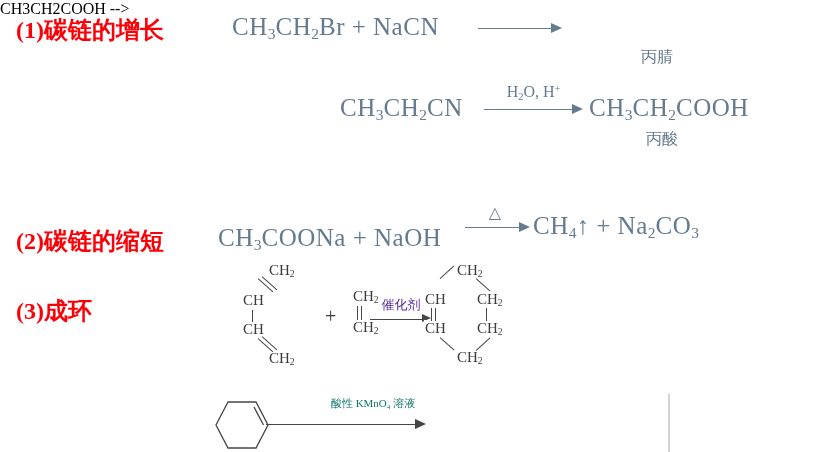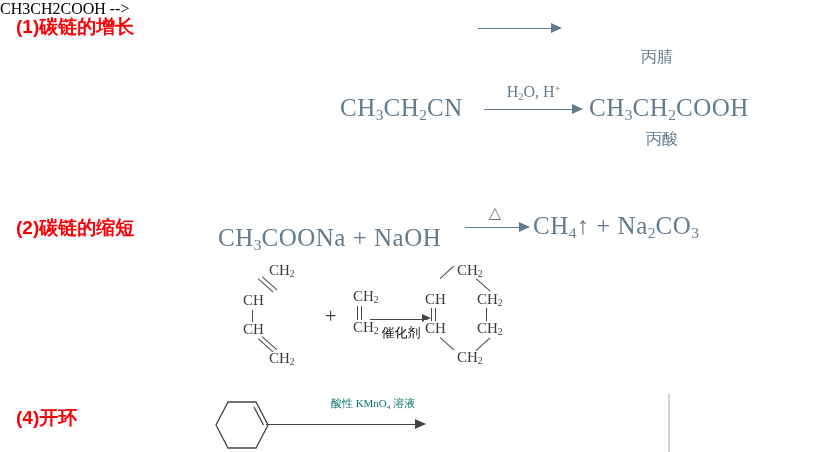--- a/index.html
+++ b/index.html
@@ -16,23 +16,23 @@
   }
   .slide {
     position: absolute;
     inset: 0;
     background: #ffffff;
   }
   
   .heading {
     position: absolute;
     color: #fb0007;
-    font-family: Liberation Sans, sans-serif;
+    font-family: Liberation Serif, serif;
     font-weight: bold;
-    font-size: 19px;
+    font-size: 24px;
     letter-spacing: 0px;
     white-space: nowrap;
   }
   
   .chem {
     position: absolute;
     color: #647a8e;
     font-family: "Liberation Serif", "DejaVu Serif", serif;
     font-size: 25px;
     white-space: nowrap;
@@ -82,22 +82,21 @@
     font-family: "Liberation Serif", "DejaVu Serif", serif;
     font-size: 16px;
     white-space: nowrap;
     text-align: center;
   }
   .arrow-cond sub { font-size: 0.65em; vertical-align: -0.25em; }
   .arrow-cond sup { font-size: 0.62em; vertical-align: 0.5em; }
   .arrow-cond.cn {
     font-family: "Liberation Sans", "DejaVu Sans", sans-serif;
     font-size: 13px;
-    color: #000000;
-    margin-top: 28px;
+    color: #4c1d95;
   }
   
   .struct {
     position: absolute;
   }
   .atom {
     position: absolute;
     color: #3b3b3b;
     font-family: "Liberation Serif", "DejaVu Serif", serif;
     font-size: 15px;
@@ -125,20 +124,23 @@
 </style>
 </head>
 <body>
 
 <div class="slide">
 
   
   <div class="heading" style="left:16px; top:14px;">(1)碳链的增长</div>
 
   
+  <div class="chem" style="left:232px; top:13px;">
+    <span>CH</span><sub>3</sub><span>CH</span><sub>2</sub><span>Br  +  NaCN</span>
+  </div>
 
   <div class="arrow" style="left:478px; top:22px; width:85px;">
     <div class="shaft" style="width:75px;"></div>
     <div class="head" style="left:73px;"></div>
   </div>
 
 
   <div class="sub-label" style="left:604px; top:47px;margin-left:37px;">丙腈</div>
 
    CH3CH2COOH --&gt;
@@ -155,38 +157,39 @@
     <div class="head" style="left:88px;"></div>
   </div>
 
   <div class="chem" style="left:589px; top:94px;">
     <span>CH</span><sub>3</sub><span>CH</span><sub>2</sub><span>COOH</span>
   </div>
 
   <div class="sub-label" style="left:646px; top:129px;">丙酸</div>
 
   
-  <div class="heading" style="left:16px; top:215px;">(2)碳链的缩短</div>
+  <div class="heading" style="left:16px; top:225px;">(2)碳链的缩短</div>
 
   <div class="chem" style="left:218px; top:224px;">
     <span>CH</span><sub>3</sub><span>COONa  +  NaOH</span>
   </div>
 
   <div class="arrow-cond" style="left:465px; top:203px; width:60px;">△</div>
 
   <div class="arrow" style="left:465px; top:221px; width:65px;">
     <div class="shaft" style="width:56px;"></div>
     <div class="head" style="left:54px;"></div>
   </div>
 
   <div class="chem" style="left:533px; top:212px;text-align:right;">
     <span>CH</span><sub>4</sub><span>↑  +  Na</span><sub>2</sub><span>CO</span><sub>3</sub>
   </div>
 
   
+  <div class="heading" style="left:16px; top:295px;">(3)成环</div>
 
   
   <div class="struct" style="left:240px; top:262px; width:80px; height:105px;">
     <div class="atom" style="left:28px; top:0px;"><span>CH</span><sub>2</sub></div>
     <div class="atom" style="left:2px; top:30px;">CH</div>
     <div class="atom" style="left:2px; top:59px;">CH</div>
     <div class="atom" style="left:28px; top:88px;"><span>CH</span><sub>2</sub></div>
 
     <div class="bond" style="left:18px; top:16px; width:20px; height:1.2px; transform:rotate(42deg); transform-origin:left center;"></div>
     <div class="bond" style="left:22px; top:14px; width:20px; height:1.2px; transform:rotate(42deg); transform-origin:left center;"></div>
@@ -232,21 +235,20 @@
     <div class="bond" style="left:11px; top:46px; width:1.2px; height:13px;"></div>
 
     <div class="bond" style="left:62px; top:46px; width:1.2px; height:13px;"></div>
 
     <div class="bond" style="left:16px; top:75px; width:19px; height:1.2px; transform:rotate(42deg); transform-origin:left center;"></div>
 
     <div class="bond" style="left:52px; top:88px; width:19px; height:1.2px; transform:rotate(-42deg); transform-origin:left center;"></div>
   </div>
 
   
-  <div class="heading" style="left:16px; top:405px;">(4)开环</div>
 
   
   <svg class="hex" style="left:214px; top:399px;" width="56" height="52" viewBox="0 0 56 52">
     <polygon points="14,3 42,3 54,26 42,49 14,49 2,26" fill="none" stroke="#454545" stroke-width="1.3"></polygon>
     <line x1="40" y1="8" x2="49.5" y2="26" stroke="#454545" stroke-width="1.3"></line>
     <line x1="40" y1="44" x2="49.5" y2="26" stroke="#454545" stroke-width="1.3" opacity="0"></line>
   </svg>
 
   <div class="arrow-cond" style="left:268px; top:396px; width:210px; color:#0f766e; font-size:11px;">
     <span>酸性 KMnO</span><sub>4</sub><span> 溶液</span>

